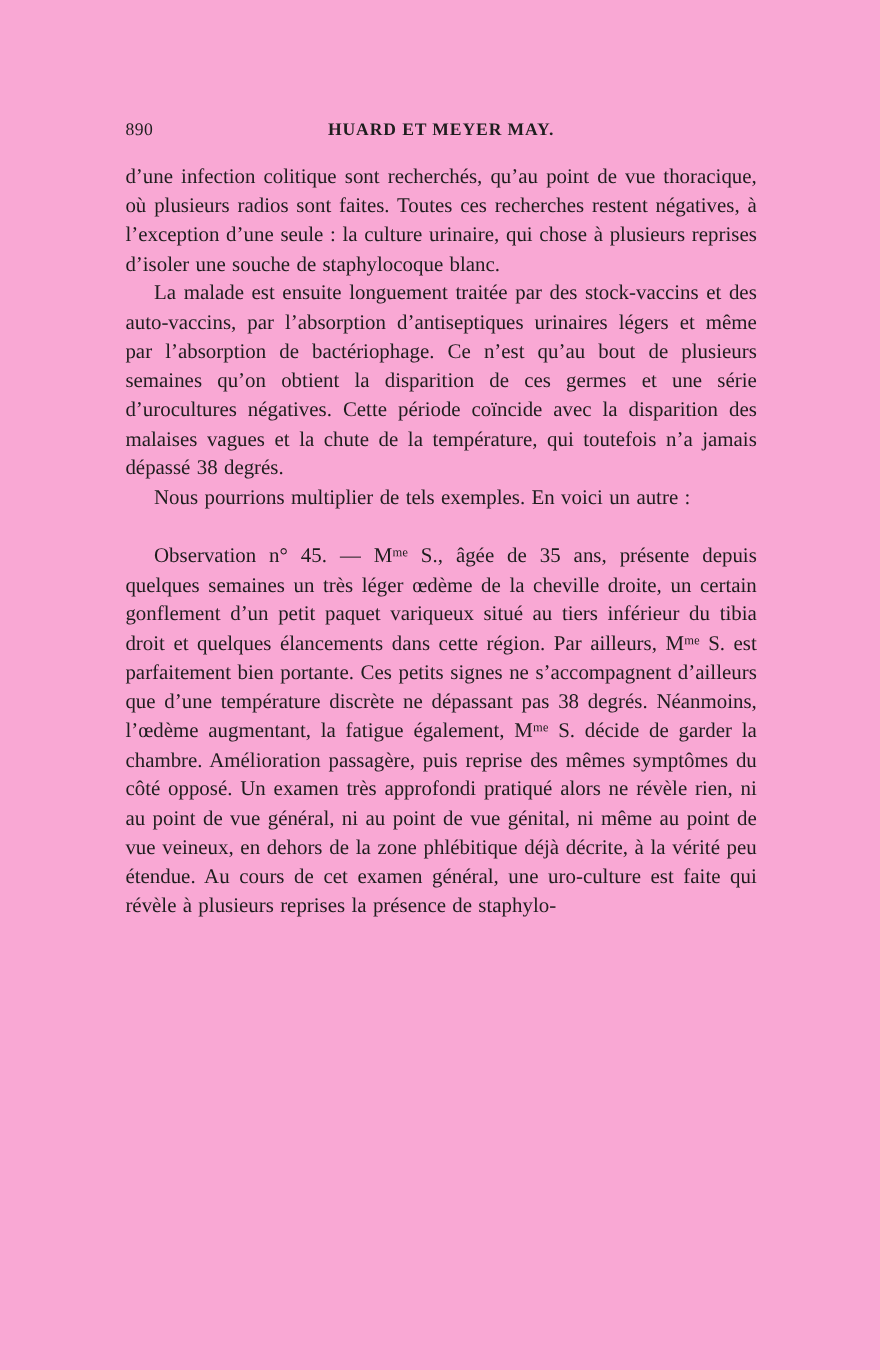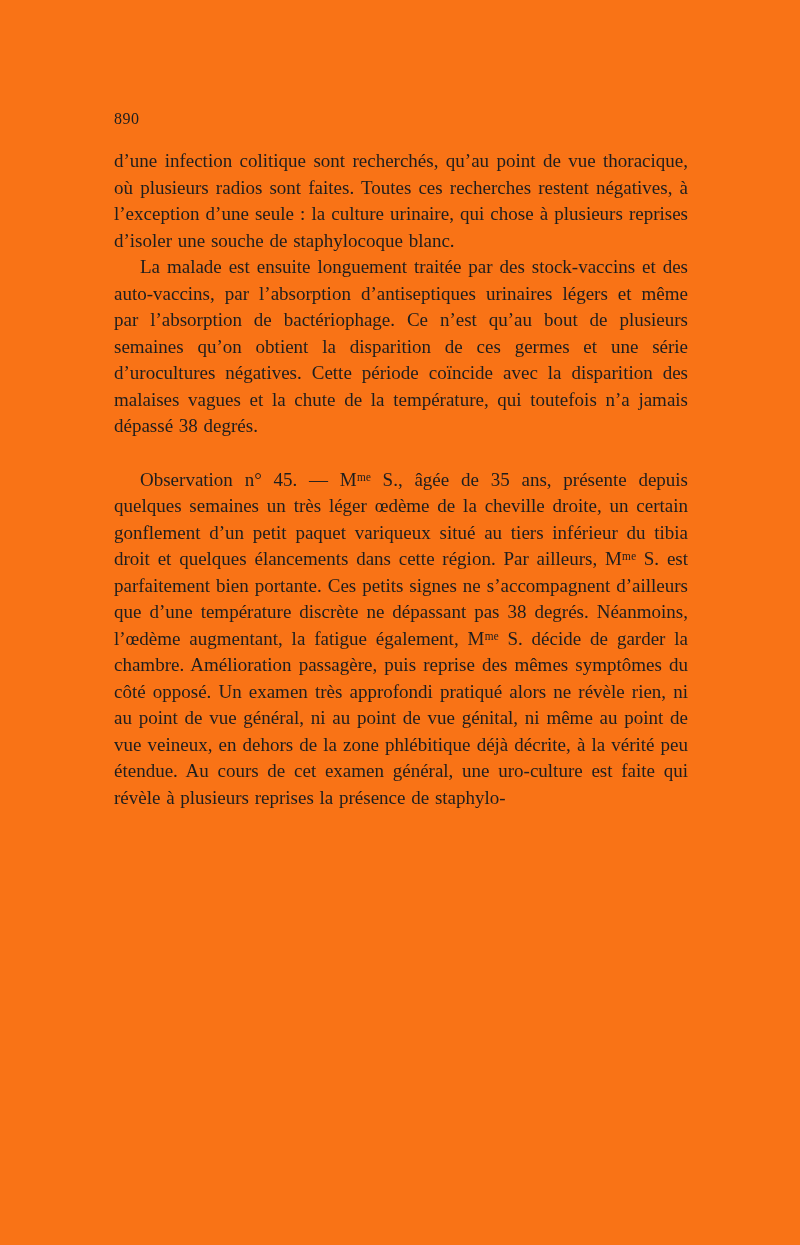--- a/index.html
+++ b/index.html
@@ -4,21 +4,21 @@
 <style>
   html, body {
     margin: 0;
     padding: 0;
     background: #ffffff;
   }
   .page {
     position: relative;
     width: 800px;
     height: 1245px;
-    background: #f97316;
+    background: #f9a8d4;
     overflow: hidden;
     font-family: "Liberation Serif", "DejaVu Serif", "DejaVu Sans", serif;
     color: #1e1e1e;
   }
   .text-block {
     position: absolute;
     left: 114px;
     top: 110px;
     width: 574px;
   }
@@ -59,24 +59,26 @@
   }
 </style>
 </head>
 <body>
 
 <div class="page">
   <div class="text-block">
 
     <div class="page-header">
       <span class="page-number">890</span>
+      <span class="running-title">HUARD ET MEYER MAY.</span>
     </div>
 
     <p class="para no-indent">d’une infection colitique sont recherchés, qu’au point de vue thoracique, où plusieurs radios sont faites. Toutes ces recherches restent négatives, à l’exception d’une seule : la culture urinaire, qui chose à plusieurs reprises d’isoler une souche de staphylocoque blanc.</p>
 
     <p class="para">La malade est ensuite longuement traitée par des stock-vaccins et des auto-vaccins, par l’absorption d’antiseptiques urinaires légers et même par l’absorption de bactériophage. Ce n’est qu’au bout de plusieurs semaines qu’on obtient la disparition de ces germes et une série d’urocultures négatives. Cette période coïncide avec la disparition des malaises vagues et la chute de la température, qui toutefois n’a jamais dépassé 38 degrés.</p>
 
 
+    <p class="para">Nous pourrions multiplier de tels exemples. En voici un autre :</p>
 
     <p class="para gap-before"><span class="italic">Observation n° 45.</span><span> — Mᵐᵉ S., âgée de 35 ans, présente depuis quelques semaines un très léger œdème de la cheville droite, un certain gonflement d’un petit paquet variqueux situé au tiers inférieur du tibia droit et quelques élancements dans cette région. Par ailleurs, Mᵐᵉ S. est parfaitement bien portante. Ces petits signes ne s’accompagnent d’ailleurs que d’une température discrète ne dépassant pas 38 degrés. Néanmoins, l’œdème augmentant, la fatigue également, Mᵐᵉ S. décide de garder la chambre. Amélioration passagère, puis reprise des mêmes symptômes du côté opposé. Un examen très approfondi pratiqué alors ne révèle rien, ni au point de vue général, ni au point de vue génital, ni même au point de vue veineux, en dehors de la zone phlébitique déjà décrite, à la vérité peu étendue. Au cours de cet examen général, une uro-culture est faite qui révèle à plusieurs reprises la présence de staphylo-</span></p>
 
   </div>
 </div>
 
 </body></html>

